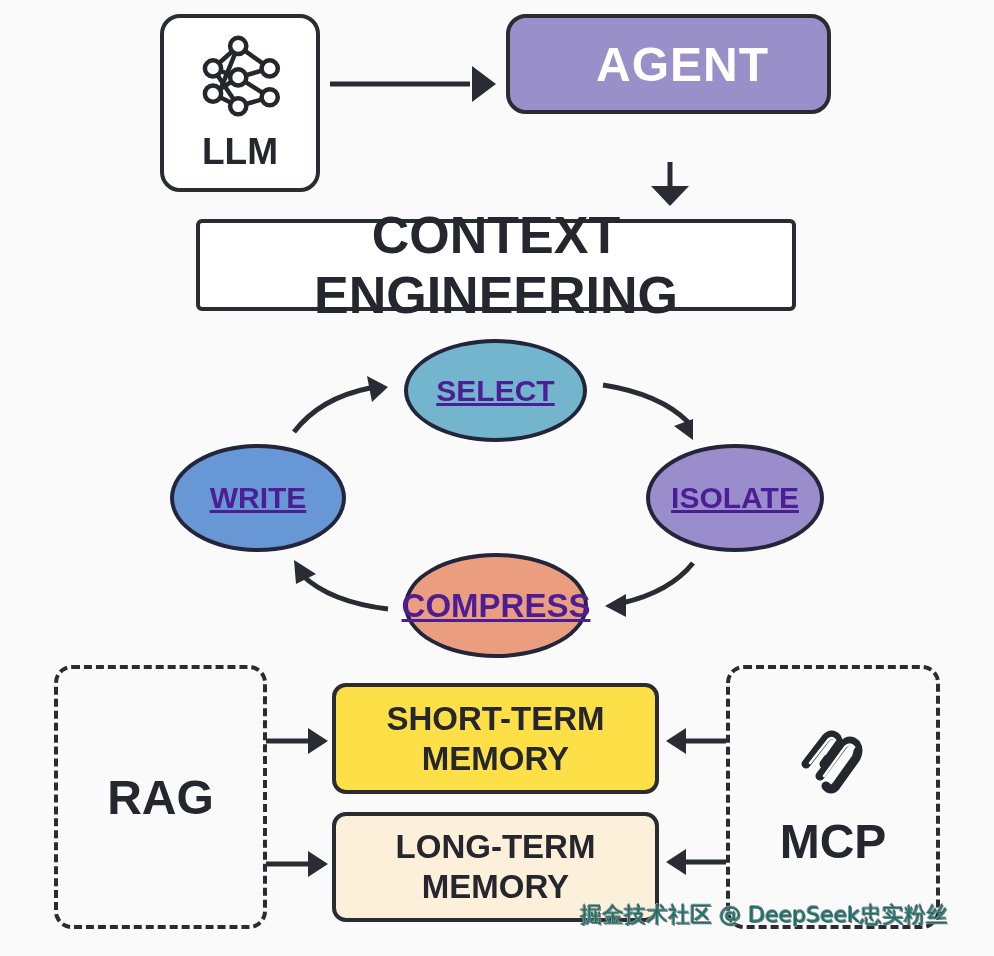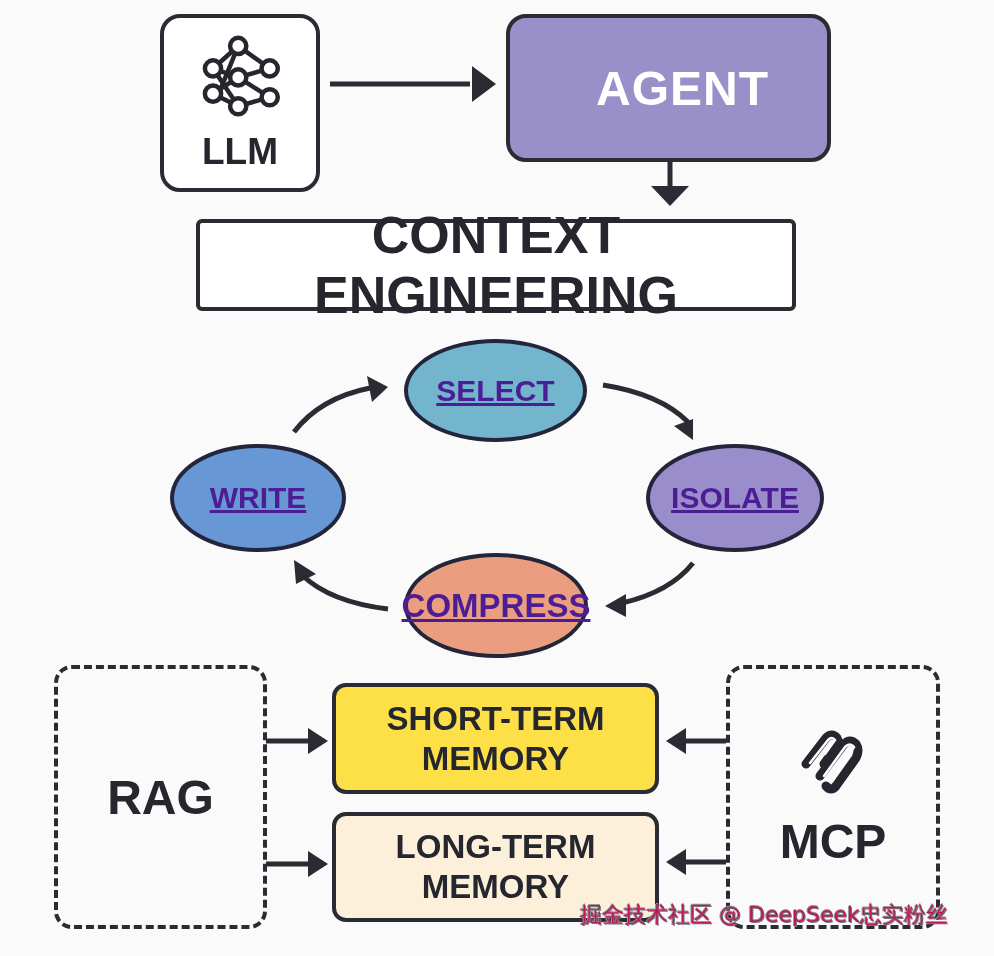--- a/index.html
+++ b/index.html
@@ -10,21 +10,21 @@
       color: #25262e;
     }
     .abs { position: absolute; box-sizing: border-box; }
     .box {
       border: 4px solid #2a2b33; border-radius: 20px;
       display: flex; align-items: center; justify-content: center;
       text-align: center; font-weight: bold;
     }
     #llm-box { left: 160px; top: 14px; width: 160px; height: 178px; background: #ffffff; flex-direction: column; }
     #llm-box .label { font-size: 37px; margin-top: 11px; letter-spacing: 0px; }
-    #agent-box { left: 506px; top: 14px; width: 325px; height: 148px; background: #9990c9; color: #ffffff; font-size: 48px; letter-spacing: 1px; padding-left: 28px; }
+    #agent-box { left: 506px; top: 14px; width: 325px; height: 100px; background: #9990c9; color: #ffffff; font-size: 48px; letter-spacing: 1px; padding-left: 28px; }
     #context-box { left: 196px; top: 219px; width: 600px; height: 92px; background: #ffffff; border-radius: 6px; font-size: 52px; letter-spacing: 0px; }
     .ellipse {
       border: 4px solid #23263a; border-radius: 50%;
       display: flex; align-items: center; justify-content: center;
       color: #4c1d95; font-weight: bold; font-size: 30px; text-decoration: underline;
     }
     #select { left: 404px; top: 339px; width: 183px; height: 103px; background: #74b5ce; }
     #write { left: 170px; top: 444px; width: 176px; height: 108px; background: #6897d6; }
     #isolate { left: 646px; top: 444px; width: 178px; height: 108px; background: #9a8dcb; }
     #compress { left: 404px; top: 553px; width: 184px; height: 105px; background: #eb9e7f; font-size: 33px; }
@@ -37,21 +37,21 @@
     #mcp-box { left: 726px; top: 665px; width: 214px; height: 264px; font-size: 48px; align-items: center; }
     #mcp-box .label { margin-top: 8px; }
     .mem {
       border: 4px solid #2a2b33; border-radius: 14px;
       display: flex; flex-direction: column; align-items: center; justify-content: center;
       font-weight: bold; font-size: 33px; line-height: 40px;
     }
     #short-mem { left: 332px; top: 683px; width: 327px; height: 111px; background: #fde047; }
     #long-mem { left: 332px; top: 812px; width: 327px; height: 110px; background: #fcf0db; }
     #watermark {
-      left: 580px; top: 900px; font-size: 22px; color: #be185d;
+      left: 580px; top: 900px; font-size: 22px; color: #0f766e;
       text-shadow: 1px 1px 0 #777, -1px 0 0 #999, 0 -1px 0 #999;
       font-family: "DejaVu Sans", sans-serif; white-space: nowrap;
     }
     svg.overlay { position: absolute; left: 0; top: 0; }
   </style>
 </head>
 <body>
 
 <svg class="overlay" width="994" height="956">
   <defs>

